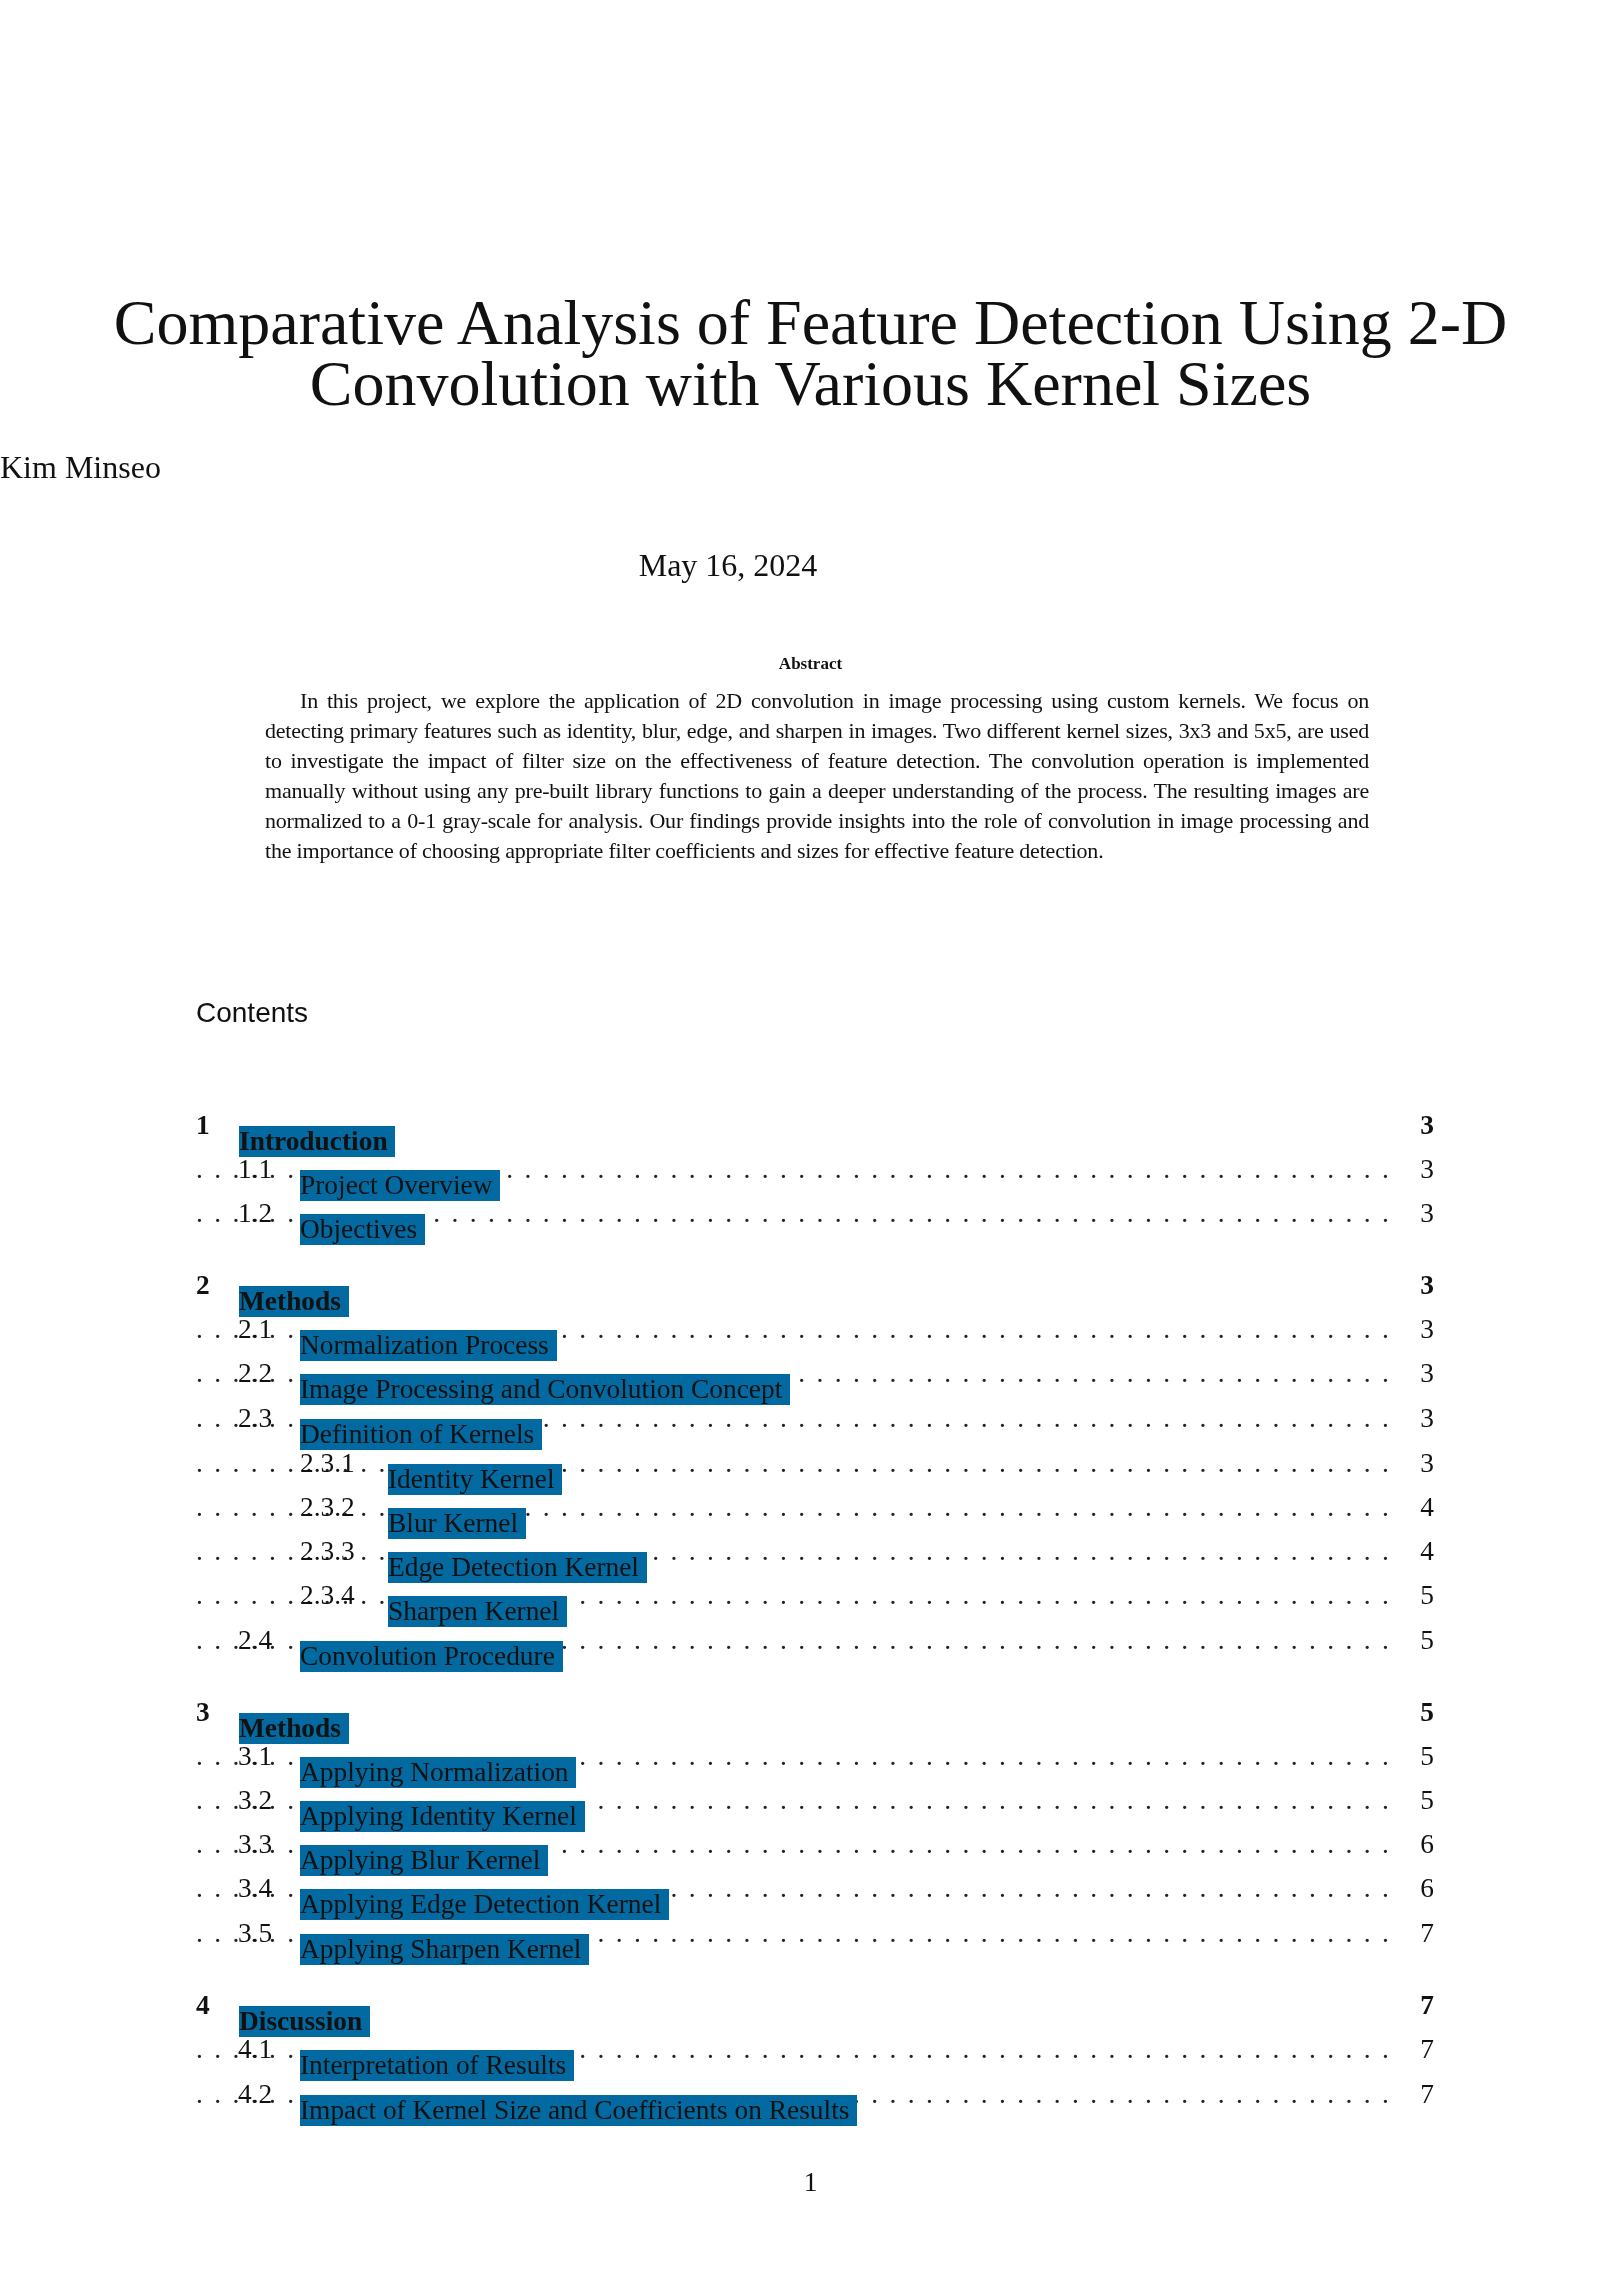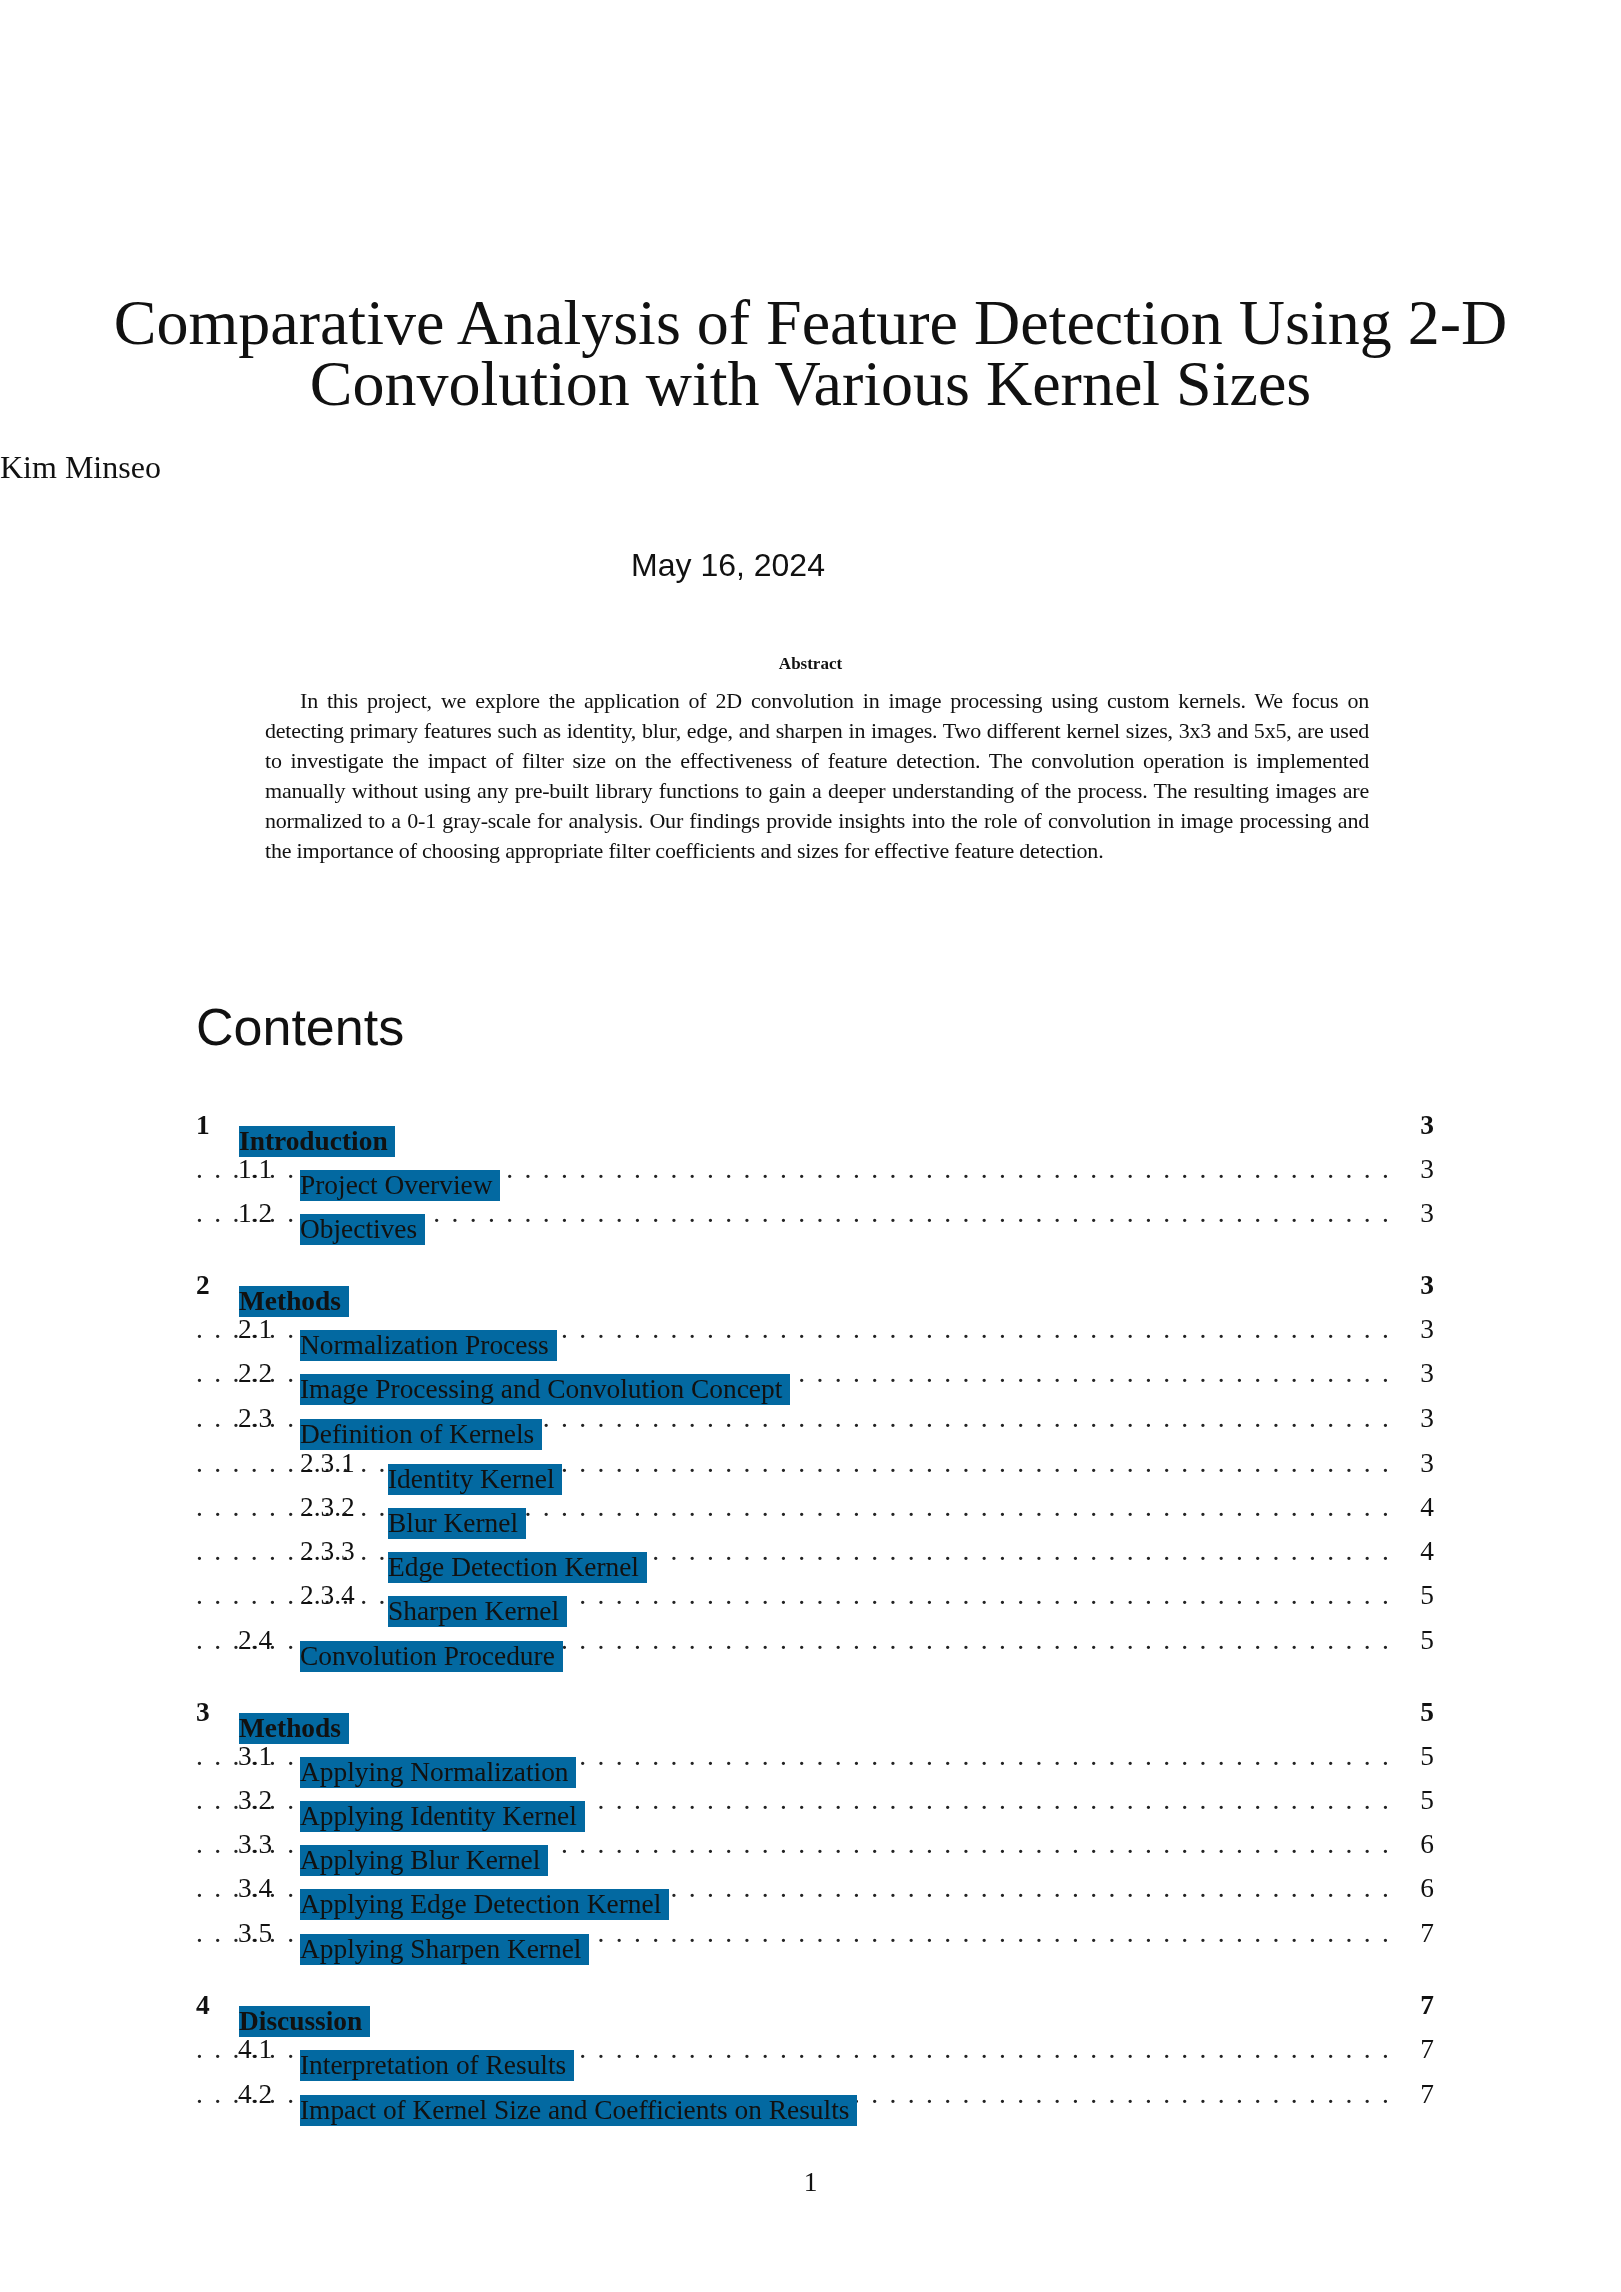--- a/index.html
+++ b/index.html
@@ -3,28 +3,28 @@
 <meta charset="utf-8">
 <style>
   html, body { margin:0; padding:0; background:#ffffff; }
   body { width:1621px; height:2293px; position:relative; overflow:hidden;
          font-family:"DejaVu Serif","Liberation Serif",serif; color:#111; }
   .title { position:absolute; left:0; width:1621px; top:292px; text-align:center;
            font-family:"Liberation Serif",serif; font-size:64px; line-height:61px; }
   .author { position:absolute; left:0; width:1621px; top:449px; text-align:left;
             font-family:"Liberation Serif",serif; font-size:32px; }
   .date { position:absolute; left:0; width:1456px; top:547px; text-align:center;
-          font-family:Liberation Sans, sans-serif; font-size:32px; }
+          font-family:Liberation Serif, serif; font-size:32px; }
   .abs-head { position:absolute; left:0; width:1621px; top:654px; text-align:center;
               font-family:"Liberation Serif",serif; font-weight:bold; font-size:17px; }
   .abs-body { position:absolute; left:265px; width:1104px; top:686px;
               font-family:"Liberation Serif",serif; font-size:22px; line-height:30px;
               text-align:justify; text-indent:35px; letter-spacing:-0.2px; }
   .contents-head { position:absolute; left:196px; top:997px;
-                   font-family:"Liberation Sans",sans-serif; font-size:52px; }
+                   font-family:"Liberation Sans",sans-serif; font-size:28px; }
   .toc { position:absolute; left:196px; width:1238px; top:0; }
   .toc-row { position:absolute; left:0; width:1238px; height:35px;
              font-family:"Liberation Serif",serif; font-size:27.4px; display:flex; align-items:baseline; }
   .toc-row .num { position:absolute; }
   .toc-row .ttl { position:absolute; background:#0369a1; padding-right:7.8px; white-space:nowrap;margin-top:16px; }
   .toc-row .pg { position:absolute; right:0; width:21.6px; text-align:right; background:#fff; padding-left:13.7px; }
   .toc-row .dots { position:absolute; left:0; right:35px; overflow:hidden; white-space:nowrap;
                    letter-spacing:11.4px; text-align:right; color:#222; }
   .lvl0 { font-weight:bold; }
   .lvl0 .num { left:0; } .lvl0 .ttl { left:43px; }

